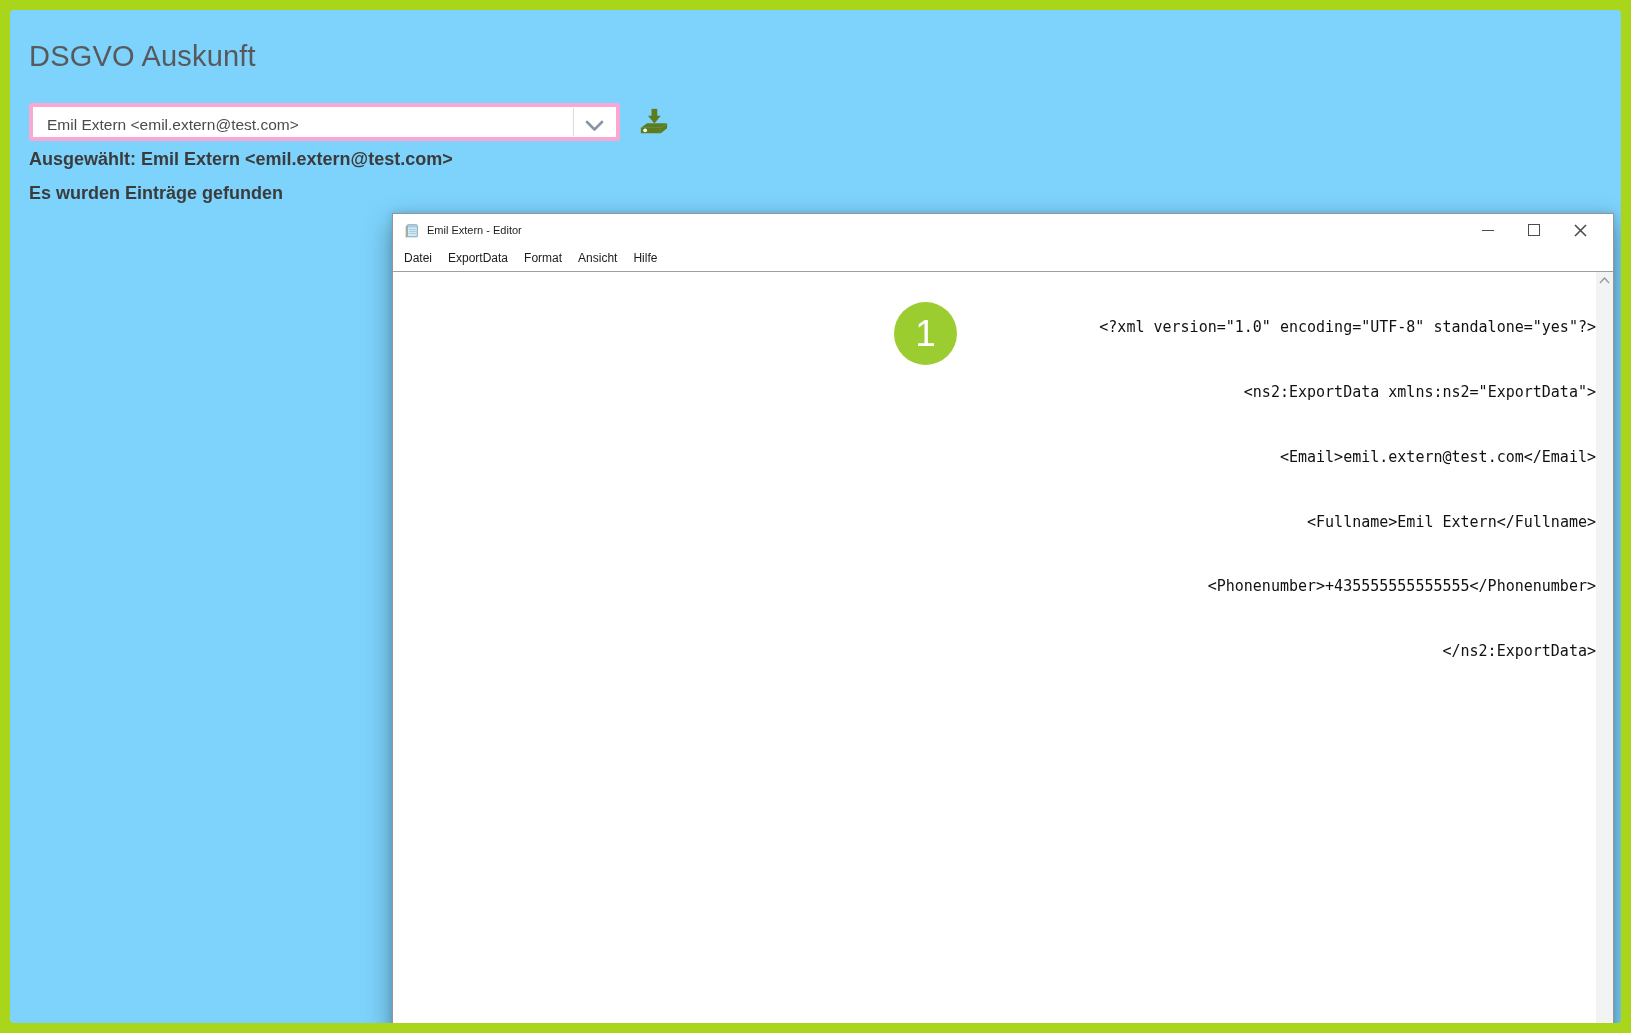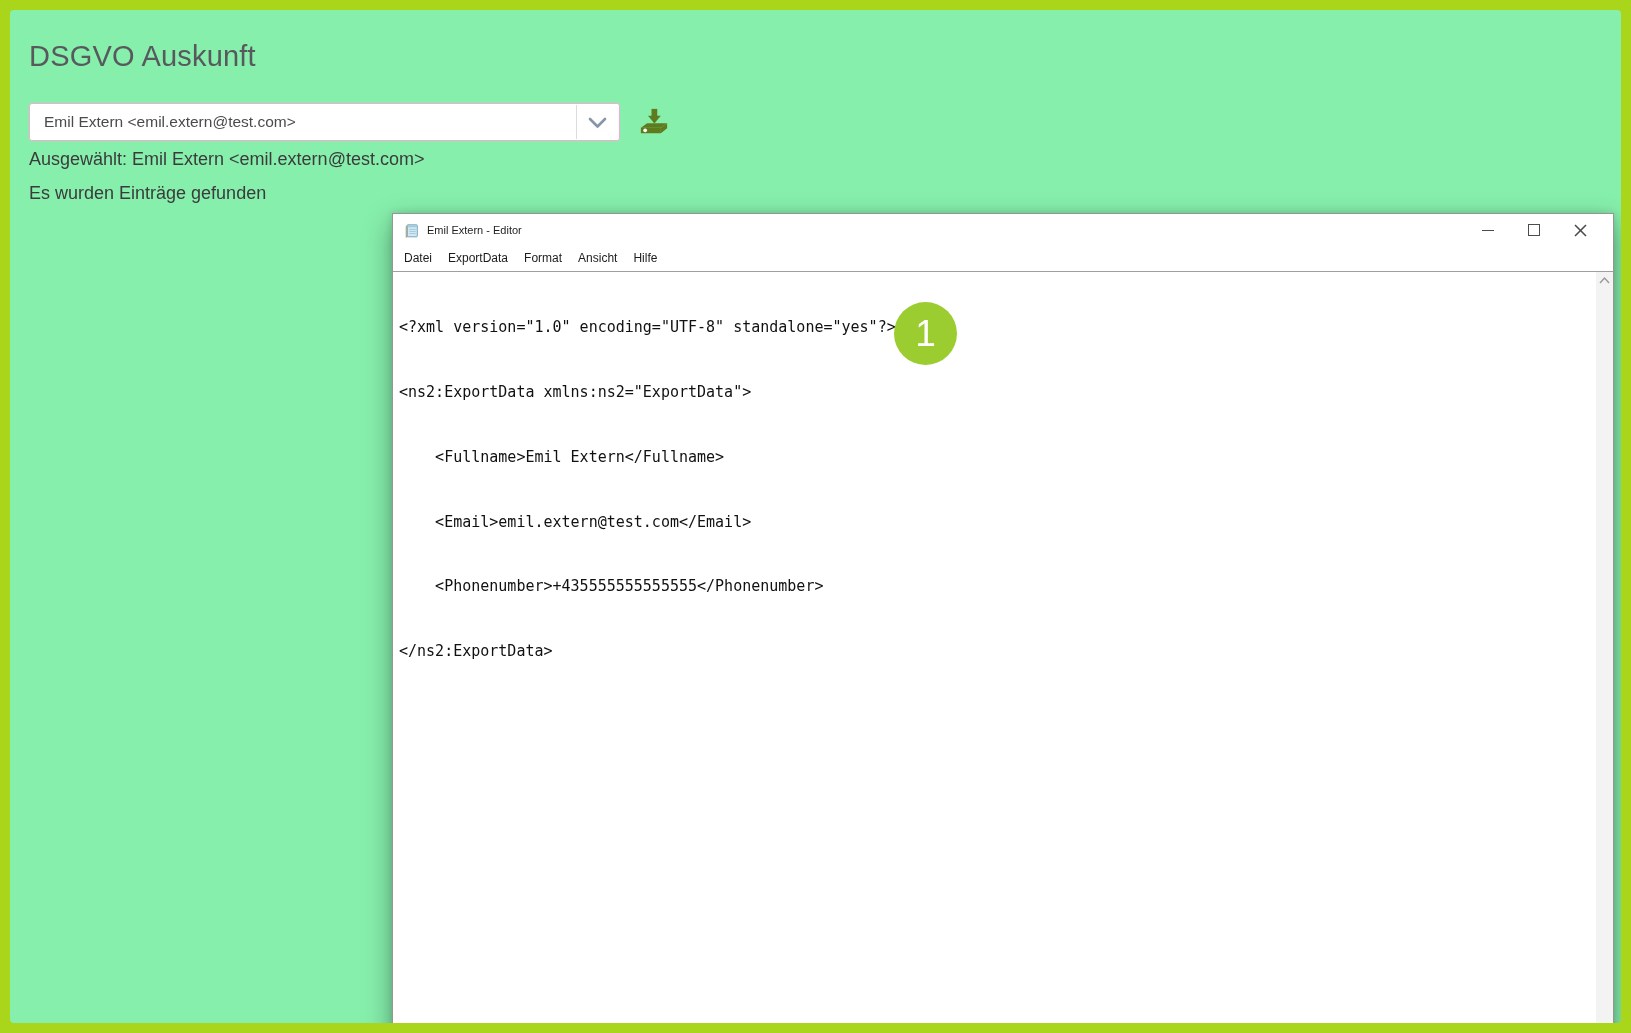--- a/index.html
+++ b/index.html
@@ -3,47 +3,47 @@
 <meta charset="utf-8">
 <style>
   html,body{margin:0;padding:0;}
   body{
     width:1631px;height:1033px;position:relative;overflow:hidden;
     background:#a9d61b;
     font-family:"Liberation Sans", sans-serif;
   }
   .page{
     position:absolute;left:10px;top:10px;right:10px;bottom:10px;
-    background:#86efac;border-radius:4px;overflow:hidden;
+    background:#7dd3fc;border-radius:4px;overflow:hidden;text-align:right;
   }
   
   .page-title{
     position:absolute;left:19px;top:30px;
     font-size:29px;font-weight:300;color:#58595d;letter-spacing:.2px;
   }
   .combo{
     position:absolute;left:19px;top:93px;width:591px;height:38px;
-    background:#fff;border:1px solid #f9a8d4;border-radius:3px;
+    background:#fff;border:4px solid #f9a8d4;border-radius:3px;
     box-sizing:border-box;cursor:pointer;padding-left:8px;
   }
   .combo-value{
     position:absolute;left:14px;top:0;height:36px;line-height:36px;
     font-size:15.5px;color:#4b4b4b;white-space:nowrap;
   }
   .combo-divider{
     position:absolute;right:42px;top:1px;bottom:1px;width:1px;background:#dcdcdc;
   }
   .combo-chevron{
     position:absolute;right:12px;top:13px;width:19px;height:12px;
   }
   .download-btn{
     position:absolute;left:629px;top:97px;width:30px;height:30px;cursor:pointer;
   }
   .status-line{
-    position:absolute;left:19px;font-size:18px;font-weight:400;color:#3b3b3c;
+    position:absolute;left:19px;font-size:18px;font-weight:700;color:#3b3b3c;
     white-space:nowrap;
   }
   .status-selected{top:139px;}
   .status-found{top:173px;}
 
   
   .np-window{
     position:absolute;left:382px;top:203px;width:1222px;height:822px;
     background:#ffffff;border:1px solid #959595;box-sizing:border-box;
     box-shadow:0 10px 26px rgba(0,0,0,.35), 0 0 8px rgba(0,0,0,.12);
@@ -166,22 +166,22 @@
       <span class="np-menuitem">ExportData</span>
       <span class="np-menuitem">Format</span>
       <span class="np-menuitem">Ansicht</span>
       <span class="np-menuitem">Hilfe</span>
     </div>
 
     <div class="np-content">
       <div class="np-text">
         <div>&lt;?xml version="1.0" encoding="UTF-8" standalone="yes"?&gt;</div>
         <div>&lt;ns2:ExportData xmlns:ns2="ExportData"&gt;</div>
+        <div>    &lt;Email&gt;emil.extern@test.com&lt;/Email&gt;</div>
         <div>    &lt;Fullname&gt;Emil Extern&lt;/Fullname&gt;</div>
-        <div>    &lt;Email&gt;emil.extern@test.com&lt;/Email&gt;</div>
         <div>    &lt;Phonenumber&gt;+435555555555555&lt;/Phonenumber&gt;</div>
         <div>&lt;/ns2:ExportData&gt;</div>
       </div>
       <div class="np-scrollbar">
         <div class="np-scroll-up">
           <svg width="11" height="7" viewBox="0 0 11 7">
             <polyline points="1,6 5.5,1 10,6" fill="none" stroke="#9a9a9a" stroke-width="1.4" stroke-linejoin="round"></polyline>
           </svg>
         </div>
       </div>

